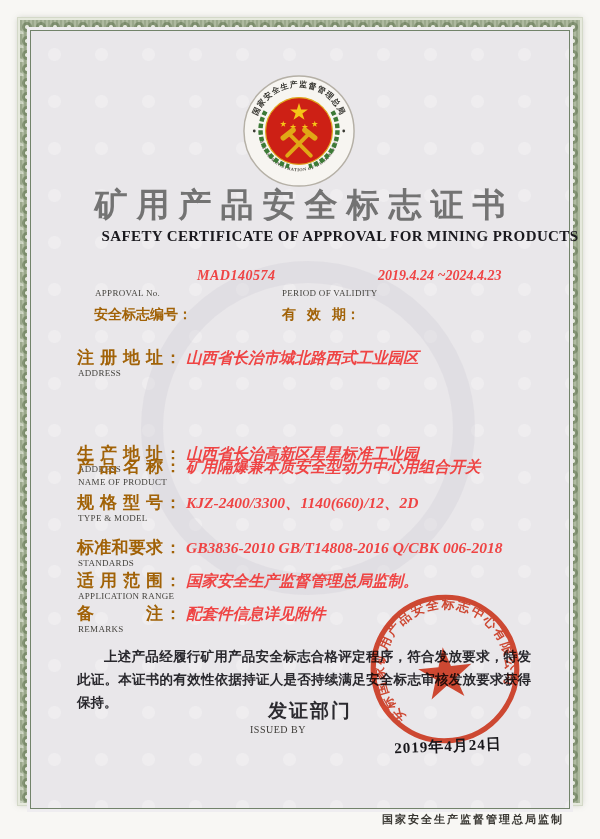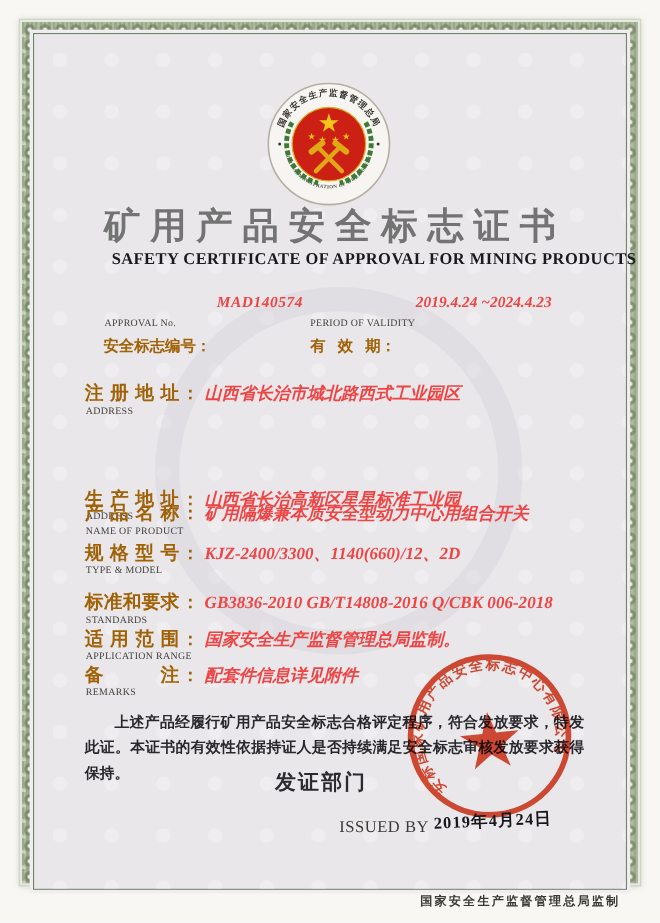--- a/index.html
+++ b/index.html
@@ -56,22 +56,22 @@
   .row{left:77px;width:460px;height:36px;}
   .row .lab{font-size:17px;}
   .row .lab-just{width:86px;}
   .row .colon{font-size:16px;margin:0 5px 0 2px;}
   .row .val{font-size:15.5px;}
   .row .eng{position:absolute;left:1px;top:22px;}
 
   .statement{left:77px;top:645px;width:454px;font-size:13.5px;font-weight:600;line-height:23px;
     text-align:justify;text-indent:27px;color:#29282d;}
 
-  .issuer-zh{left:250px;top:698px;width:140px;text-align:left;font-size:19px;font-weight:700;letter-spacing:2px;}
-  .issuer-en{left:250px;top:724px;width:140px;text-align:right;font-size:15px;letter-spacing:.5px;color:#3c3a36;margin-top:20px;}
+  .issuer-zh{left:240px;top:698px;width:140px;text-align:center;font-size:19px;font-weight:700;letter-spacing:2px;}
+  .issuer-en{left:250px;top:724px;width:140px;text-align:left;font-size:10px;letter-spacing:.5px;color:#3c3a36;}
 
   .seal{left:366px;top:590px;width:158px;height:158px;transform:rotate(-6deg);opacity:.9;mix-blend-mode:multiply;}
   .seal-date{left:366px;top:737px;width:164px;text-align:center;font-size:15px;font-weight:700;
     letter-spacing:1px;color:#17161a;transform:rotate(-2.5deg);}
 
   .maker-note{top:812px;right:36px;font-size:11px;letter-spacing:2px;color:#3a3833;font-weight:600;}
 </style>
 </head>
 <body>
 

